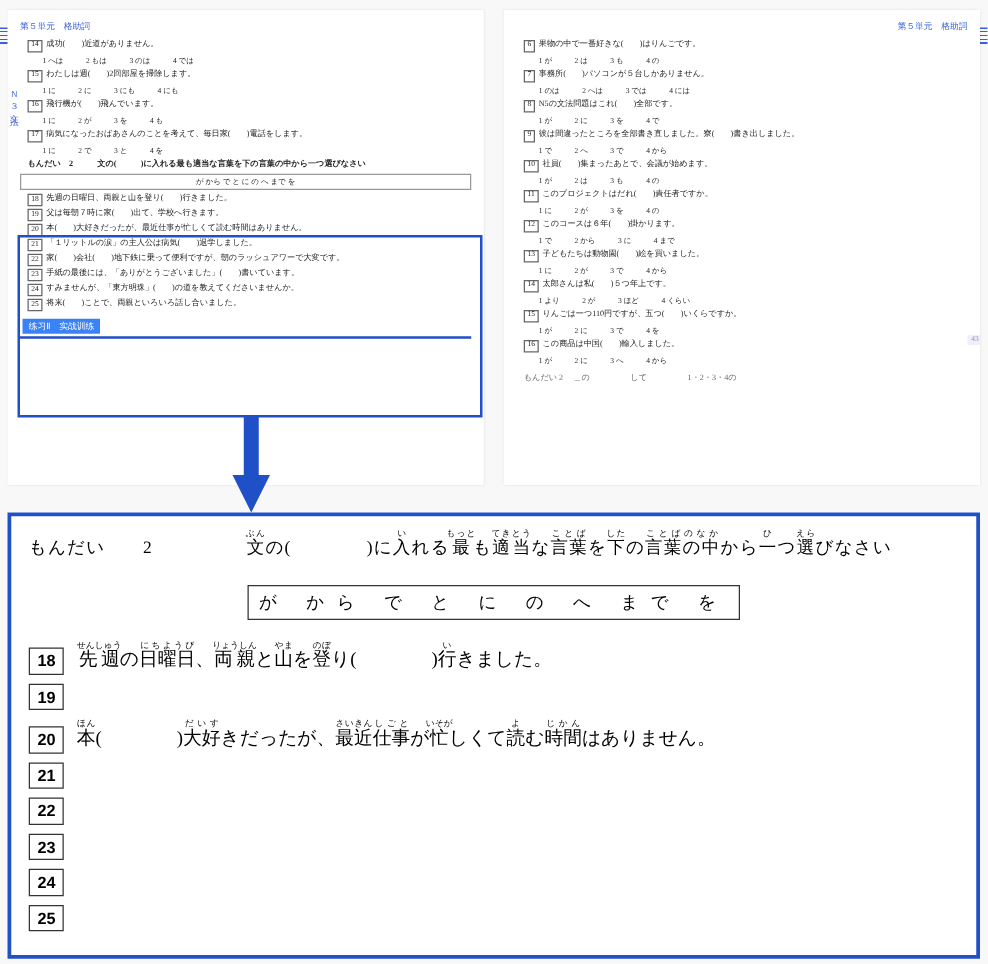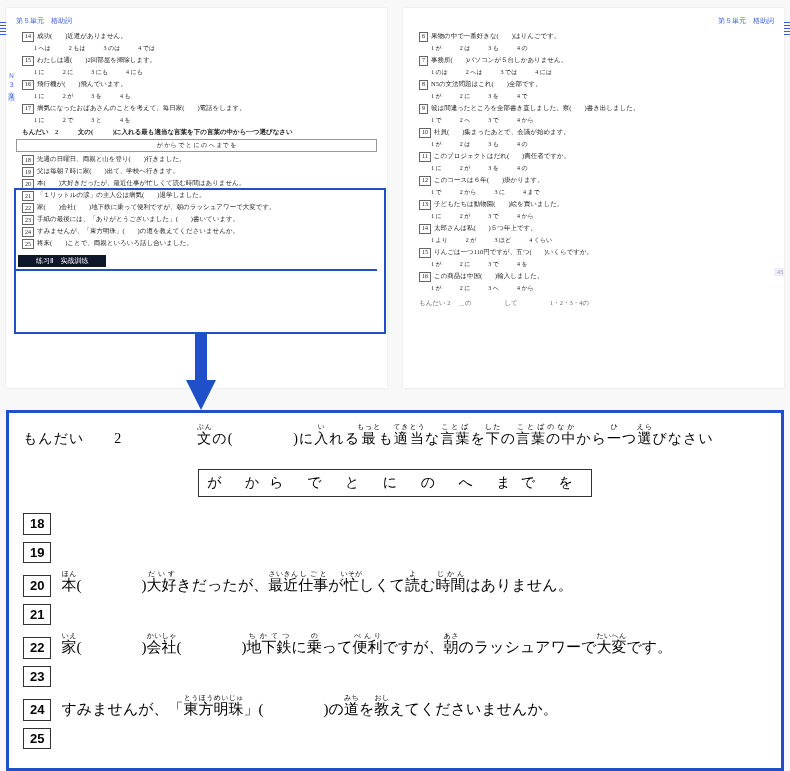--- a/index.html
+++ b/index.html
@@ -10,21 +10,21 @@
 .sideways { position:absolute; left:0; top:60px; writing-mode:vertical-rl; color:#3a5fd8; font-size:7px; letter-spacing:2px; }
 .qline { margin:2px 0 2px 6px; line-height:1.3; display:flex; gap:3px;}
 .qnum { border:0.5px solid #666; padding:0 2px; font-size:6px; height:8px; display:inline-flex; align-items:center;}
 .choices { margin:0 0 3px 18px; display:flex; gap:18px; font-size:6px; color:#222;}
 .section-inst { border:0.5px solid #999; padding:1px 2px; margin:3px 0; font-size:6px;}
 .highlight-box { position:absolute; border:2px solid #2050c8; pointer-events:none; }
 .hl-top { left:14px; top:188px; width:368px; height:142px; }
 .arrow { position:absolute; left:186px; top:332px; width:30px; height:78px; }
 .arrow svg { width:100%; height:100%; }
 .practice-bar { border-bottom:2px solid #2050c8; margin-top:4px; padding:2px; }
-.practice-label { background:#0f172a; color:#fff; display:inline-block; padding:1px 18px; font-size:7px;}
+.practice-label { background:#3b82f6; color:#fff; display:inline-block; padding:1px 5px; font-size:7px;}
 .zoom { position:absolute; left:6px; top:410px; right:6px; border:3px solid #2050c8; background:#fff; padding:10px 14px 12px 14px; font-size:13px; }
 .zoom-head { text-align:left; font-size:14px; margin-bottom:21px; letter-spacing:1px;}
 .zoom-head rt{font-size:7px;}
 .options-box { border:1.5px solid #333; padding:4px 8px; margin:4px auto 16px auto; text-align:center; width:fit-content; font-size:14px; letter-spacing:10px;}
 .zline { margin:7px 0; display:flex; align-items:flex-end; gap:10px; font-size:15px; line-height:1.5;}
 .znum { border:1.5px solid #333; padding:0 6px; font-family:sans-serif; font-size:13px; font-weight:bold;}
 ruby rt { font-size:7px; }
 .pagenum { position:absolute; right:-2px; top:260px; font-size:6px; color:#999; background:#eef; padding:1px 3px;}
 .stripes{position:absolute;top:22px;width:28px;height:14px;background:repeating-linear-gradient(#3a5fd8 0 1px,transparent 1px 3px);}
 </style>
@@ -254,39 +254,38 @@
 </div>
 
 <div class="zoom">
   <div class="zoom-head">
     <span>もんだい　　2</span>　　　　　<ruby>文<rt>ぶん</rt></ruby>の(　　　　)に<ruby>入<rt>い</rt></ruby>れる<ruby>最<rt>もっと</rt></ruby>も<ruby>適当<rt>てきとう</rt></ruby>な<ruby>言葉<rt>ことば</rt></ruby>を<ruby>下<rt>した</rt></ruby>の<ruby>言葉の中<rt>ことばのなか</rt></ruby>から<ruby>一<rt>ひ</rt></ruby>つ<ruby>選<rt>えら</rt></ruby>びなさい
   </div>
   <div class="options-box">が から で と に の へ まで を</div>
   <div id="zoom-items">
       <div class="zline">
         <span class="znum">18</span>
+        <span><ruby>先週<rt>せんしゅう</rt></ruby>の<ruby>日曜日<rt>にちようび</rt></ruby>、<ruby>両親<rt>りょうしん</rt></ruby>と<ruby>山<rt>やま</rt></ruby>を<ruby>登<rt>のぼ</rt></ruby>り(　　　　)<ruby>行<rt>い</rt></ruby>きました。</span>
       </div>
       <div class="zline">
         <span class="znum">19</span>
       </div>
       <div class="zline">
         <span class="znum">20</span>
         <span><ruby>本<rt>ほん</rt></ruby>(　　　　)<ruby>大好<rt>だいす</rt></ruby>きだったが、<ruby>最近<rt>さいきん</rt></ruby><ruby>仕事<rt>しごと</rt></ruby>が<ruby>忙<rt>いそが</rt></ruby>しくて<ruby>読<rt>よ</rt></ruby>む<ruby>時間<rt>じかん</rt></ruby>はありません。</span>
       </div>
       <div class="zline">
         <span class="znum">21</span>
       </div>
       <div class="zline">
         <span class="znum">22</span>
-        <span><ruby>家<rt>いえ</rt></ruby>(　　　　)<ruby>会社<rt>かいしゃ</rt></ruby>(　　　　)<ruby>地下鉄<rt>ちかてつ</rt></ruby>に<ruby>乗<rt>の</rt></ruby>って<ruby>便利<rt>べんり</rt></ruby>ですが、<ruby>朝<rt>あさ</rt></ruby>のラッシュアワーで<ruby>大変<rt>たいへん</rt></ruby>です。</span>
       </div>
       <div class="zline">
         <span class="znum">23</span>
       </div>
       <div class="zline">
         <span class="znum">24</span>
-        <span>すみませんが、「<ruby>東方明珠<rt>とうほうめいじゅ</rt></ruby>」(　　　　)の<ruby>道<rt>みち</rt></ruby>を<ruby>教<rt>おし</rt></ruby>えてくださいませんか。</span>
       </div>
       <div class="zline">
         <span class="znum">25</span>
       </div>
     </div>
 </div>
 
 </body></html>

